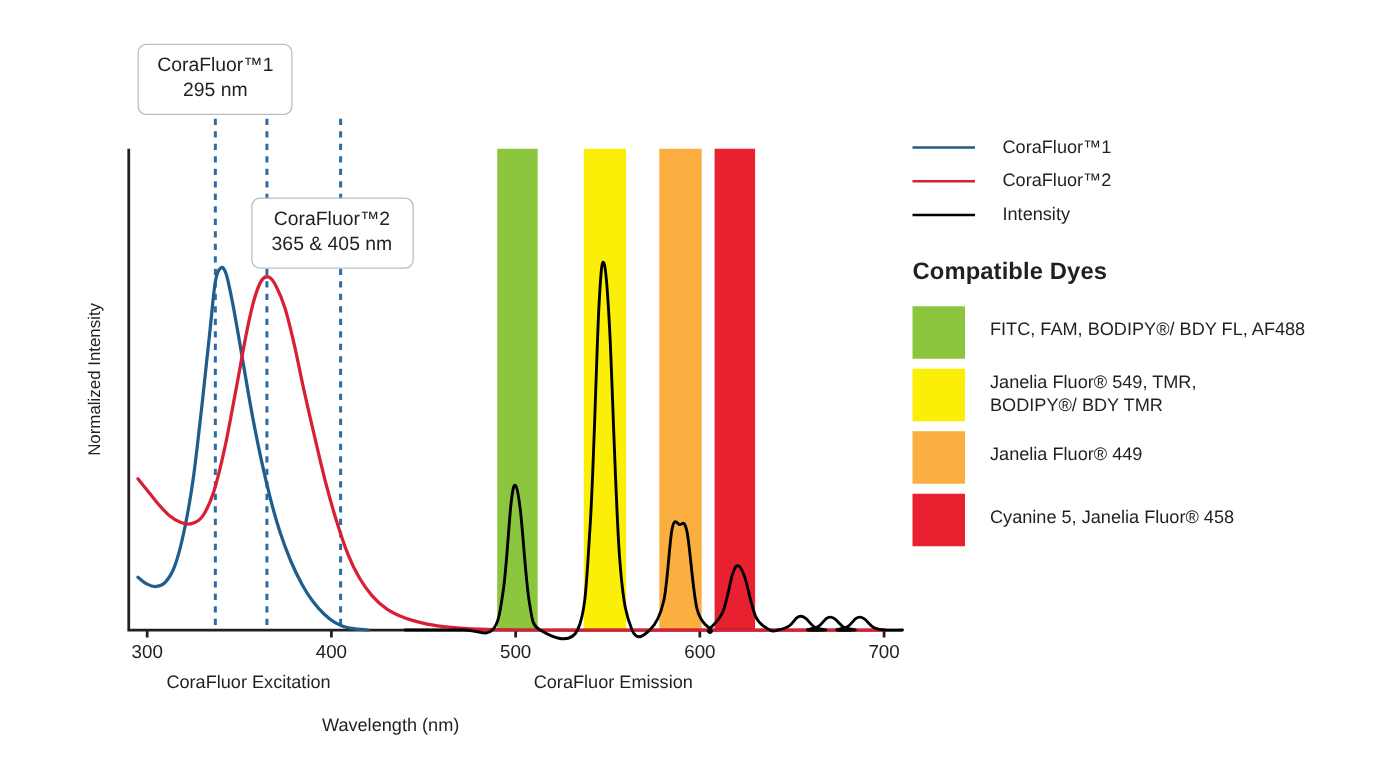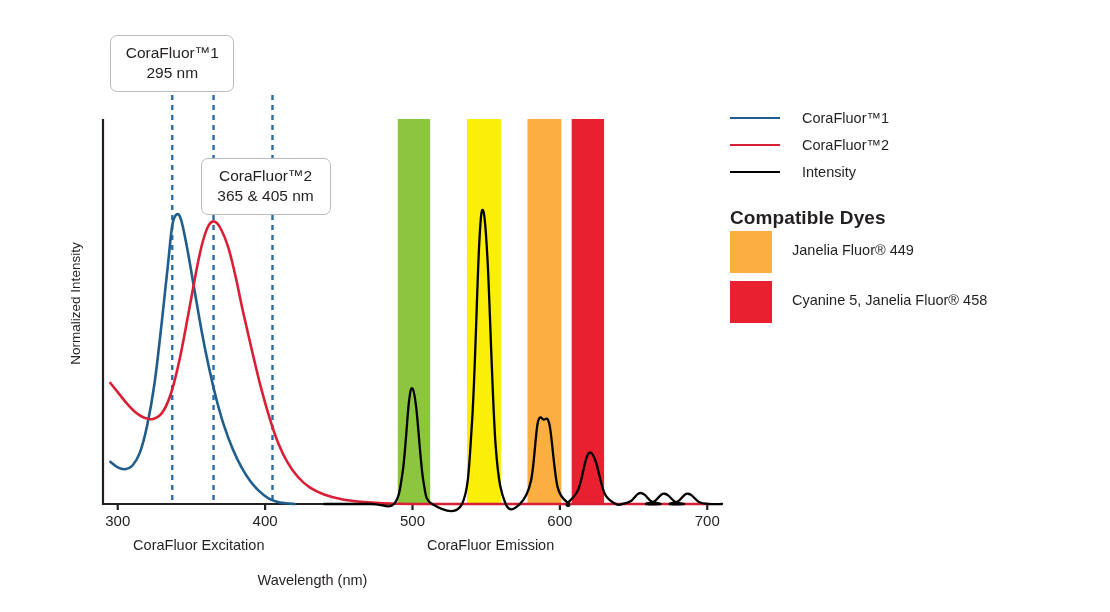--- a/index.html
+++ b/index.html
@@ -97,21 +97,21 @@
   }
   .legend-text {
     font-size: 14.5px;
     color: #231f20;
   }
   #dyes-title {
     font-size: 19px;
     font-weight: bold;
     color: #231f20;
     margin-top: 22px;
-    margin-bottom: 2px;
+    margin-bottom: 16px;
     letter-spacing: .1px;
   }
   .dye-row {
     display: flex;
     align-items: flex-start;
     margin-bottom: 8px;
   }
   .dye-swatch {
     width: 42px;
     height: 42px;
@@ -193,20 +193,28 @@
           <span class="legend-text">CoraFluor™2</span>
         </div>
         <div class="legend-row">
           <span class="legend-swatch-line" style="border-top-color: rgb(0, 0, 0);"></span>
           <span class="legend-text">Intensity</span>
         </div>
       </div>
     <div id="dyes-title">Compatible Dyes</div>
     <div id="dyes-list">
         <div class="dye-row">
+          <span class="dye-swatch" style="background: rgb(140, 198, 63);"></span>
+          <span class="dye-text"><span>FITC, FAM, BODIPY®/ BDY FL, AF488</span></span>
+        </div>
+        <div class="dye-row">
+          <span class="dye-swatch" style="background: rgb(251, 238, 7);"></span>
+          <span class="dye-text two-line"><span>Janelia Fluor® 549, TMR,</span><span class="l2">BODIPY®/ BDY TMR</span></span>
+        </div>
+        <div class="dye-row">
           <span class="dye-swatch" style="background: rgb(250, 175, 64);"></span>
           <span class="dye-text"><span>Janelia Fluor® 449</span></span>
         </div>
         <div class="dye-row">
           <span class="dye-swatch" style="background: rgb(232, 32, 47);"></span>
           <span class="dye-text"><span>Cyanine 5, Janelia Fluor® 458</span></span>
         </div>
       </div>
   </div>
 

